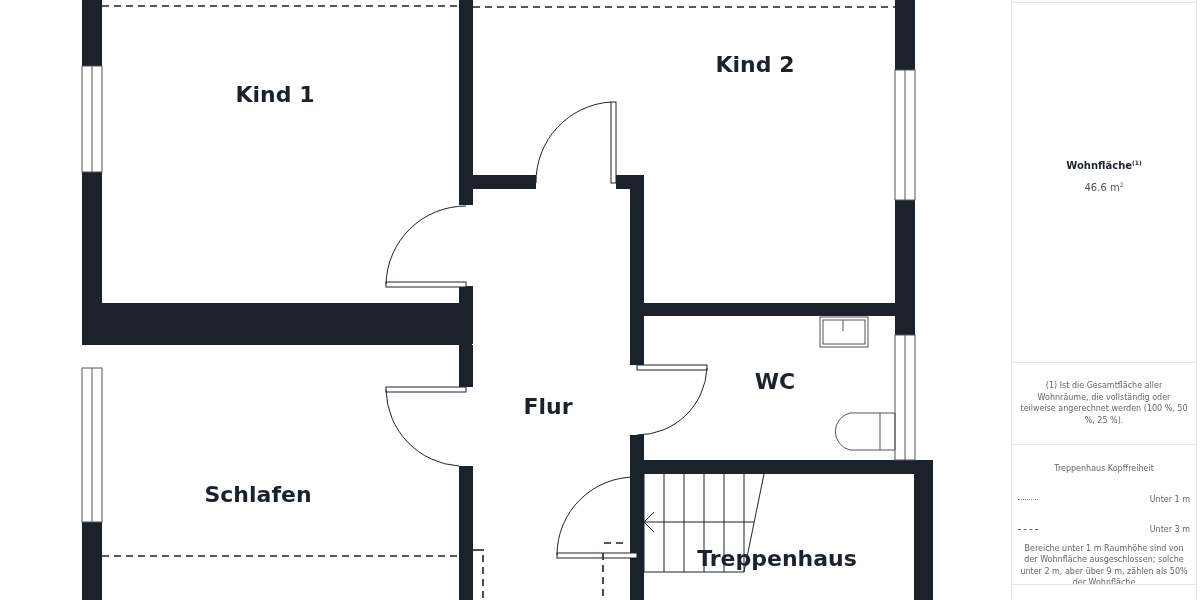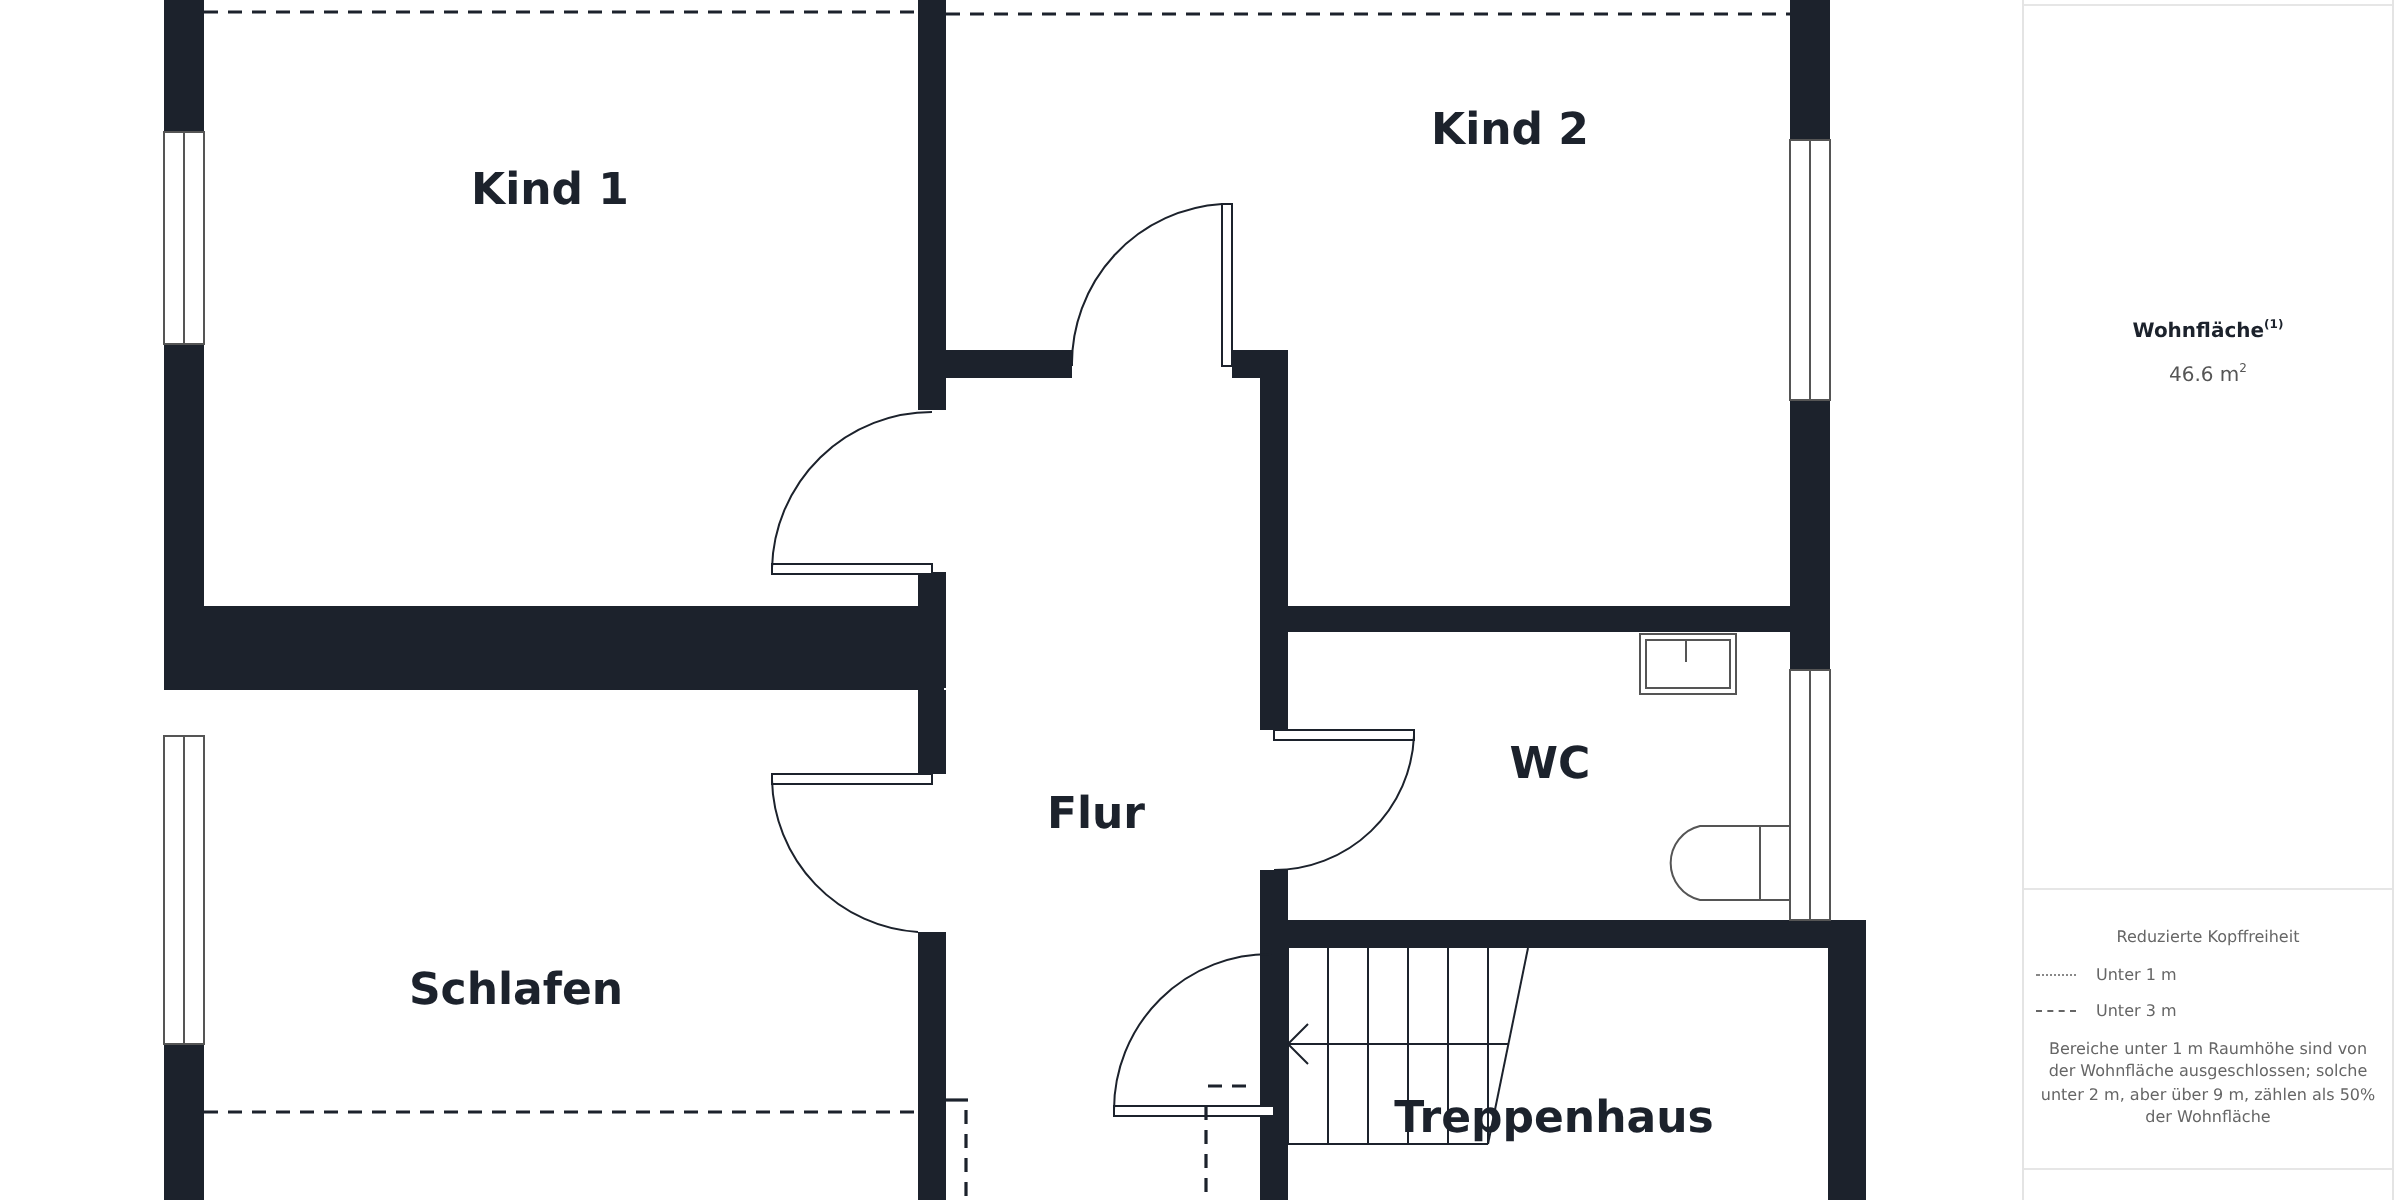--- a/index.html
+++ b/index.html
@@ -8,21 +8,21 @@
   .room-label { font-family: "DejaVu Sans", sans-serif; font-weight: bold; fill: #1c222c; font-size: 22px; }
   #sidebar { position: absolute; left: 1011px; top: 0; width: 184px; height: 600px; border-left: 1px solid #e4e4e4; border-right: 1px solid #e4e4e4; }
   .panel { position: absolute; left: 0; width: 184px; border-top: 1px solid #e6e6e6; box-sizing: border-box; text-align: center; color: #666; font-family: "DejaVu Sans", sans-serif; }
   .panel-area { top: 2px; height: 360px; }
   .area-title { position: absolute; top: 156px; width: 100%; font-size: 10px; font-weight: bold; color: #1c222c; }
   .area-title sup { font-size: 6px; }
   .area-value { position: absolute; top: 178px; width: 100%; font-size: 10px; color: #555; }
   .area-value sup { font-size: 6px; }
   .panel-note { top: 362px; height: 82px; padding: 17px 8px 0 8px; font-size: 8px; line-height: 11.5px; }
   .panel-legend { top: 444px; height: 140px; padding: 18px 6px 0 6px; font-size: 8px; line-height: 11.5px; }
-  .legend-row { display: flex; justify-content: flex-start; align-items: center; margin-top: 7px; }
+  .legend-row { display: flex; justify-content: space-between; align-items: center; margin-top: 19px; }
   .legend-line { width: 20px; height: 0; margin-right: 10px; }
   .line-dotted { border-top: 1px dotted #888; }
   .line-dashed { border-top: 1px dashed #666; }
   .legend-desc { margin-top: 7px; }
   .panel-bottom { top: 584px; height: 16px; }
 </style>
 </head>
 <body>
 
 <svg id="plan" viewBox="0 0 1000 600" xmlns="http://www.w3.org/2000/svg">
@@ -125,22 +125,25 @@
     <text class="room-label" x="258" y="502" text-anchor="middle">Schlafen</text>
     <text class="room-label" x="777" y="566" text-anchor="middle">Treppenhaus</text>
   </g>
 </svg>
 
 <div id="sidebar">
   <div class="panel panel-area">
     <div class="area-title"><span>Wohnfläche</span><sup>(1)</sup></div>
     <div class="area-value"><span>46.6 m</span><sup>2</sup></div>
   </div>
+  <div class="panel panel-note">
+    <div>(1) Ist die Gesamtfläche aller Wohnräume, die vollständig oder teilweise angerechnet werden (100 %, 50 %, 25 %).</div>
+  </div>
   <div class="panel panel-legend">
-    <div>Reduzierte Kopffreiheit</div>
+    <div>Treppenhaus Kopffreiheit</div>
     <div class="legend-row">
       <span class="legend-line line-dotted"></span>
       <span>Unter 1 m</span>
     </div>
     <div class="legend-row">
       <span class="legend-line line-dashed"></span>
       <span>Unter 3 m</span>
     </div>
     <div class="legend-desc">Bereiche unter 1 m Raumhöhe sind von der Wohnfläche ausgeschlossen; solche unter 2 m, aber über 9 m, zählen als 50% der Wohnfläche</div>
   </div>

